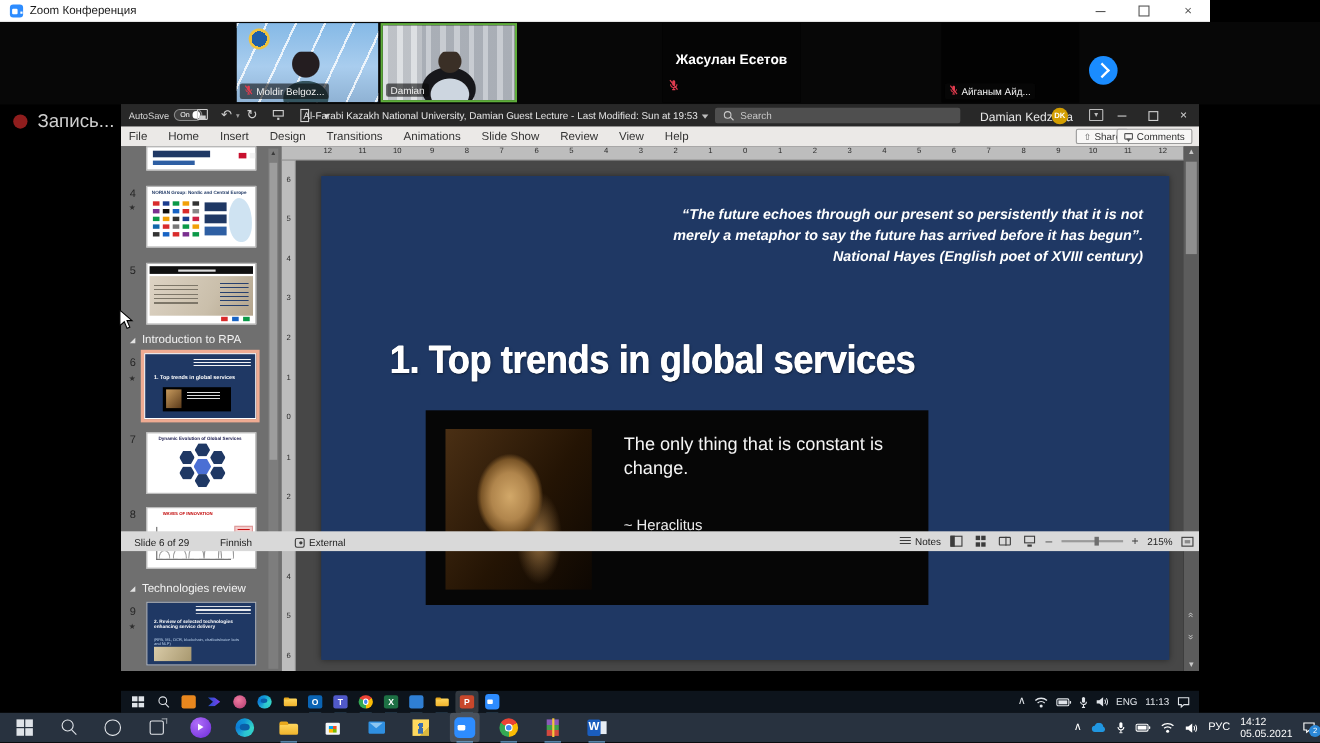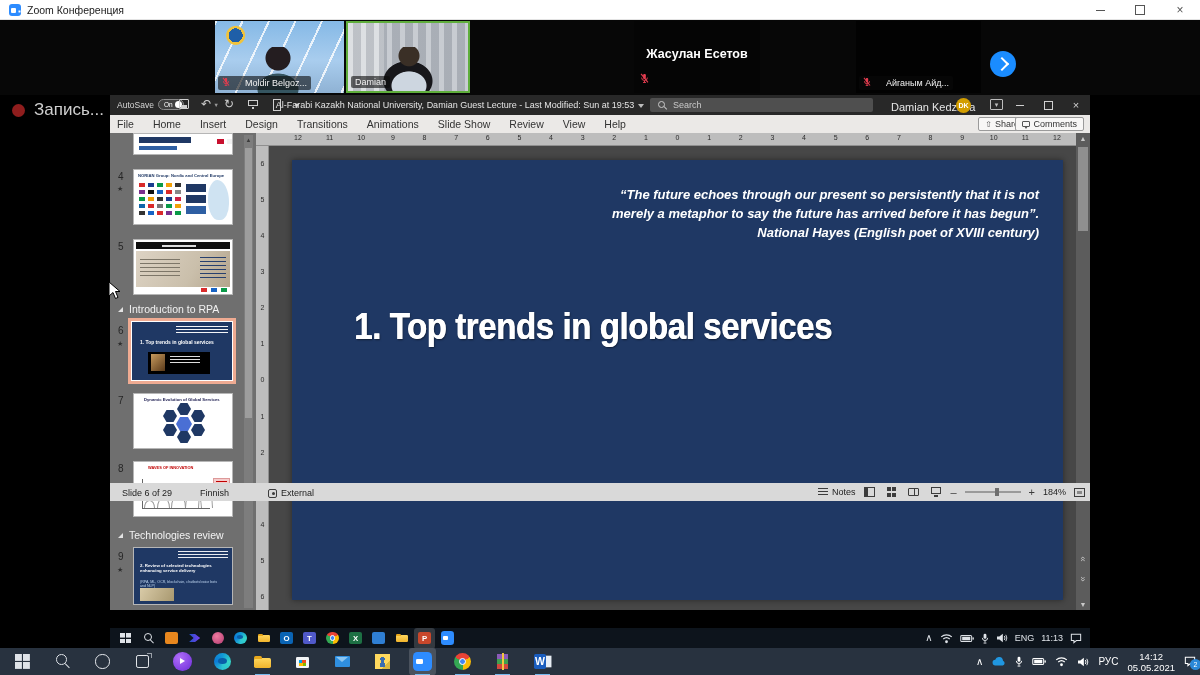--- a/index.html
+++ b/index.html
@@ -1,35 +1,35 @@
 <!DOCTYPE html>
 <html><head>
 <meta charset="utf-8">
 <style>
   *{box-sizing:border-box;margin:0;padding:0}
   html,body{width:1200px;height:675px;overflow:hidden;background:#000;
     font-family:"Liberation Sans",sans-serif;-webkit-font-smoothing:antialiased}
   .screen{position:relative;width:1200px;height:675px;background:#000}
 
   
-  .zoom-titlebar{position:absolute;left:0;top:0;width:1200px;height:20px;background:#fff;border-bottom:1px solid #e3e3e3}
+  .zoom-titlebar{position:absolute;left:0;top:0;width:1100px;height:20px;background:#fff;border-bottom:1px solid #e3e3e3}
   .zt-icon{position:absolute;left:9px;top:4px;width:12px;height:12px;border-radius:3px;background:#2d8cff}
   .zt-icon::after{content:"";position:absolute;left:2px;top:3.5px;width:5px;height:5px;background:#fff;border-radius:1px;box-shadow:6px 1px 0 -1.5px #fff}
   .zt-title{position:absolute;left:27px;top:4px;font-size:10.5px;color:#1a1a1a}
   .zt-controls{position:absolute;right:0;top:0;height:20px;display:flex}
   .zt-btn{width:40px;height:20px;position:relative;display:flex;align-items:center;justify-content:center;color:#444}
   .zt-min::after{content:"";width:9px;height:1px;background:#555}
   .zt-max::after{content:"";width:8px;height:8px;border:1px solid #555}
   .zt-close{font-size:12px;color:#555}
 
   
   .video-strip{position:absolute;left:0;top:20px;width:1200px;height:75px;background:#070707}
   .vtile{position:absolute;top:1px;height:72px;background:#000;overflow:hidden}
   .vtile.speaking{border:2px solid #5fae3c}
-  .vlabel{position:absolute;left:3px;bottom:3px;display:flex;align-items:center;gap:15px;
+  .vlabel{position:absolute;left:3px;bottom:3px;display:flex;align-items:center;gap:3px;
     background:rgba(10,10,10,.6);padding:1px 4px;border-radius:2px;font-size:9px;color:#f2f2f2;white-space:nowrap}
   .vname-big{position:absolute;left:0;right:0;top:26px;text-align:center;font-size:12.5px;font-weight:bold;color:#fff}
   .vmic-only{position:absolute;left:6px;bottom:5px}
   
   .art-moldir{position:absolute;inset:0;background:
     radial-gradient(circle 10px at 16% 20%, #1f5fa8 0 7px, #f0c33c 7px 9px, rgba(0,0,0,0) 10px),
     repeating-linear-gradient(115deg, rgba(255,255,255,.8) 0 2px, rgba(255,255,255,0) 2px 24px),
     linear-gradient(180deg,#85b9e6 0%,#a9cdee 55%,#8fb2d4 100%)}
   .m-person{position:absolute;left:26%;bottom:0;width:58px;height:46px;background:
     radial-gradient(circle 13px at 50% 24%, #241d20 0 12px, rgba(0,0,0,0) 13px),
@@ -242,21 +242,21 @@
 
   
   .staskbar{position:absolute;left:110px;top:628px;width:980px;height:20px;background:#0d141c;display:flex;align-items:center;gap:8px;padding-left:8px;font-size:15px}
   .stray{margin-left:auto;display:flex;align-items:center;gap:7px;padding-right:8px;color:#dfe3e8;font-size:9px}
   .tray-ic{display:inline-flex;align-items:center;color:inherit}
   .chev{font-size:10px;line-height:1}
 
   
   .ltaskbar{position:absolute;left:0;top:648px;width:1200px;height:27px;background:#28323f;display:flex;align-items:center;gap:19px;padding-left:12px;font-size:21px}
   .ltray{position:absolute;right:4px;top:648px;height:27px;display:flex;align-items:center;gap:9px;color:#fff;font-size:10px}
-  .clock{text-align:center;font-size:9.5px;line-height:11px}
+  .clock{text-align:left;font-size:9.5px;line-height:11px}
   .tray-note{position:relative;display:inline-flex}
   .badge{position:absolute;right:-5px;bottom:-3px;width:11px;height:11px;border-radius:50%;background:#2b88d8;color:#fff;font-size:7px;display:flex;align-items:center;justify-content:center}
 
   .cursor{position:absolute;left:108px;top:281px;z-index:50}
 </style>
 </head>
 <body>
 
 <div class="screen">
 
@@ -288,21 +288,21 @@
     </div>
     <div class="vtile speaking" style="left:346px;width:124px">
       <div class="art-damian">
         <div class="d-chair"></div>
         <div class="d-person"></div>
       </div>
       <div class="vlabel">
         <span>Damian</span>
       </div>
     </div>
-    <div class="vtile" style="left:634px;width:126px">
+    <div class="vtile" style="left:602px;width:126px">
       <div class="art-black"></div>
       <div class="vname-big">Жасулан Есетов</div>
       <span class="vmic-only"><svg width="9" height="11" viewBox="0 0 10 12">
             <g stroke="#e23c4f" fill="none" stroke-width="1.1">
               <path d="M5 1c.9 0 1.5.6 1.5 1.4v2.8c0 .8-.6 1.4-1.5 1.4S3.5 6 3.5 5.2V2.4C3.5 1.6 4.1 1 5 1z" fill="#e23c4f" stroke="none"></path>
               <path d="M1.8 5a3.2 3.2 0 0 0 6.4 0M5 8.2v1.9M3.4 10.4h3.2"></path>
               <path d="M1.2.8l7.6 9.6" stroke-width="1.3"></path>
             </g>
           </svg></span>
     </div>
@@ -507,20 +507,25 @@
     </div>
     <div class="pcanvas"></div>
 
     <div class="slide">
       <div class="sl-quote">
         <div>“The future echoes through our present so persistently that it is not</div>
         <div>merely a metaphor to say the future has arrived before it has begun”.</div>
         <div>National Hayes (English poet of XVIII century)</div>
       </div>
       <div class="sl-heading">1. Top trends in global services</div>
+      <div class="sl-box">
+        <div class="statue"></div>
+        <div class="bq1">The only thing that is constant is change.</div>
+        <div class="bq2">~ Heraclitus</div>
+      </div>
     </div>
 
     <div class="pvscroll">
       <span class="varrow" style="top:2px">▲</span>
       <span class="vthumb"></span>
       <span class="dbl" style="bottom:46px">«</span>
       <span class="dbl" style="bottom:26px">»</span>
       <span class="varrow" style="bottom:2px">▼</span>
     </div>
 
@@ -537,21 +542,21 @@
             <span class="gicon v-normal"></span>
             <span class="gicon v-sorter"></span>
             <span class="gicon v-reading"></span>
             <span class="gicon v-slideshow"></span>
           </span>
         <span class="zsign">–</span>
         <span class="ztrack">
             <span class="zthumb"></span>
           </span>
         <span class="zsign">+</span>
-        <span>184%</span>
+        <span>215%</span>
         <span class="fit-ic"></span>
       </div>
     </div>
   </div>
 
   <div class="staskbar">
     <span style="display:flex;gap:8px;font-size:15px">
         <span class="gicon ic-start"></span>
         <span class="gicon ic-search"></span>
         <span class="gicon ic-app-orange"></span>

